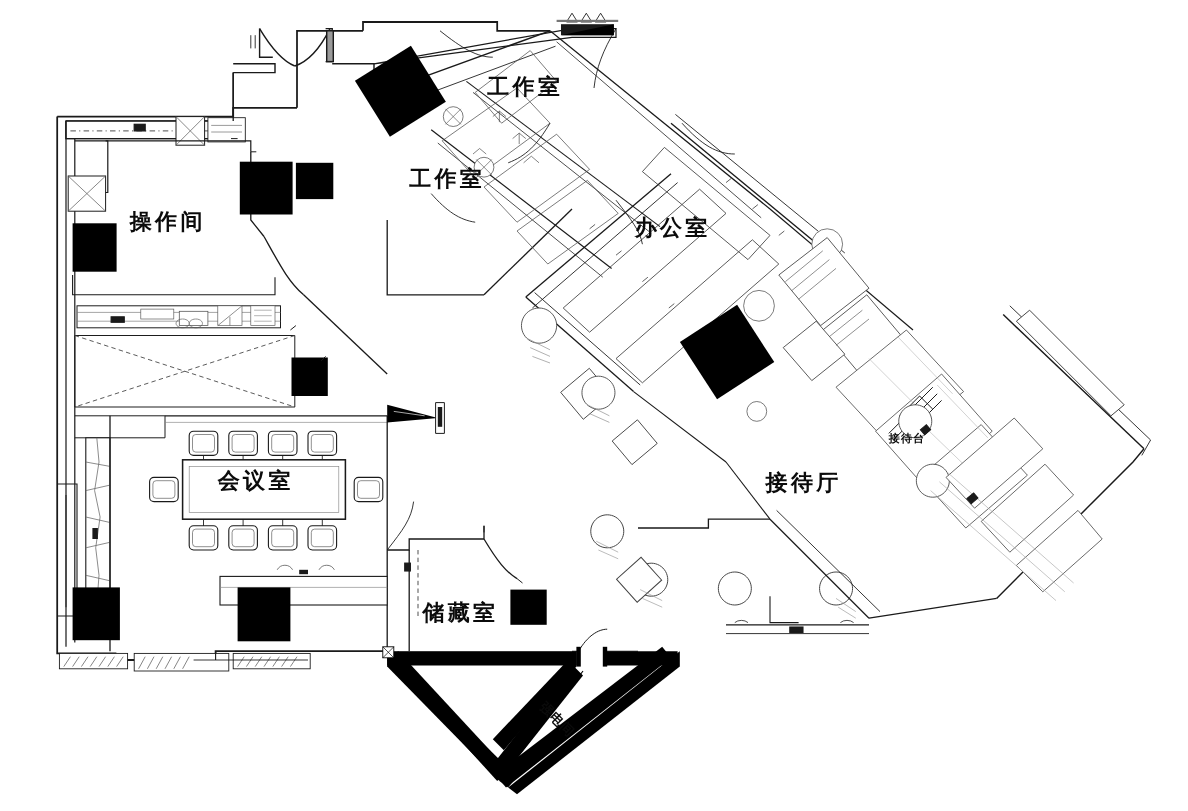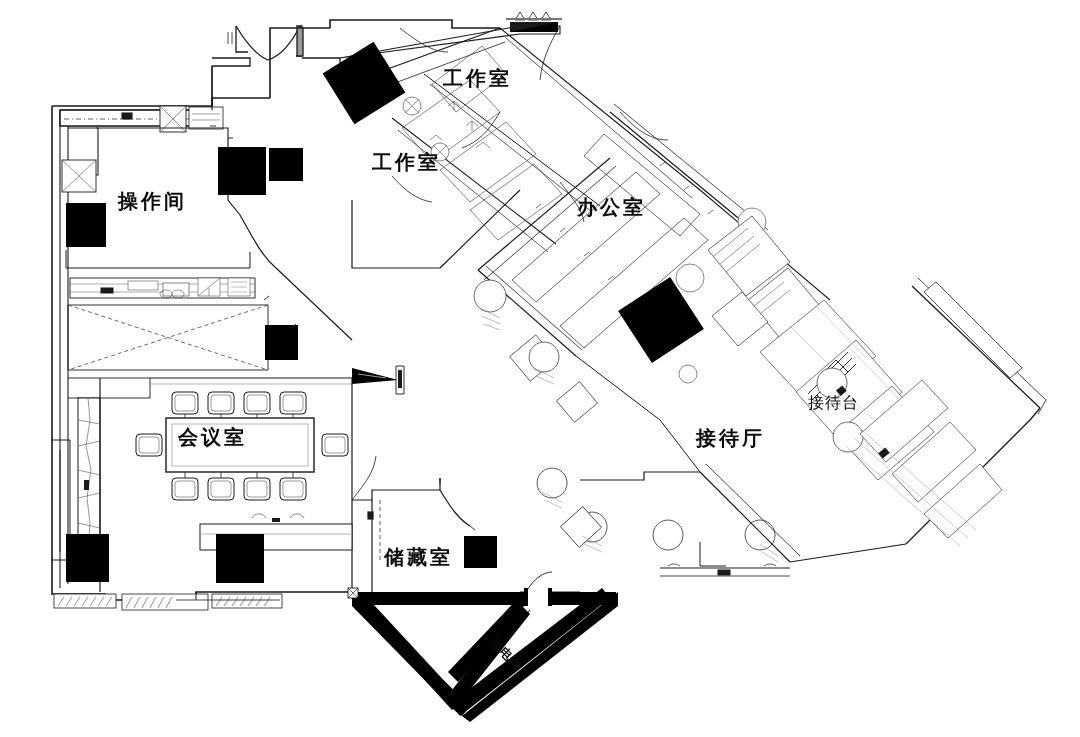--- a/index.html
+++ b/index.html
@@ -22,21 +22,21 @@
     position:absolute;
     color:#0b0b0b;
     font-family:"DejaVu Sans","Liberation Sans",sans-serif;
     font-weight:700;
     white-space:nowrap;
     letter-spacing:2px;
     line-height:1;
     -webkit-font-smoothing:antialiased;
   }
   .lbl-big{font-size:20px;letter-spacing:3px;}
-  .lbl-small{font-size:16px;letter-spacing:1px;font-weight:400;text-align:right;}
+  .lbl-small{font-size:10px;letter-spacing:1px;font-weight:700;text-align:right;}
   .lbl-tiny{font-size:12px;letter-spacing:1px;font-weight:600;}
   .rot45{transform:rotate(45deg);transform-origin:left top;}
 </style>
 </head>
 <body>
 
 <div id="plan-root">
 
   <svg id="plan-svg" viewBox="0 0 1080 737" xmlns="http://www.w3.org/2000/svg">
     <defs>
@@ -468,19 +468,19 @@
   <div class="room-label lbl-big" style="left:443px;top:68px;">工作室</div>
 
   <div class="room-label lbl-big" style="left:372px;top:152px;">工作室</div>
 
   <div class="room-label lbl-big" style="left:566px;top:197px;margin-left:11px;">办公室</div>
 
   <div class="room-label lbl-big" style="left:696px;top:428px;">接待厅</div>
 
   <div class="room-label lbl-small" style="left:808px;top:395px;">接待台</div>
 
-  <div class="room-label lbl-big" style="left:178px;top:427px;">会议室</div>
+  <div class="room-label lbl-big" style="left:198px;top:427px;">会议室</div>
 
   <div class="room-label lbl-big" style="left:384px;top:547px;">储藏室</div>
 
   <div class="room-label lbl-tiny rot45" style="left:497px;top:636px;">强电间</div>
 
 </div>
 
 </body></html>

